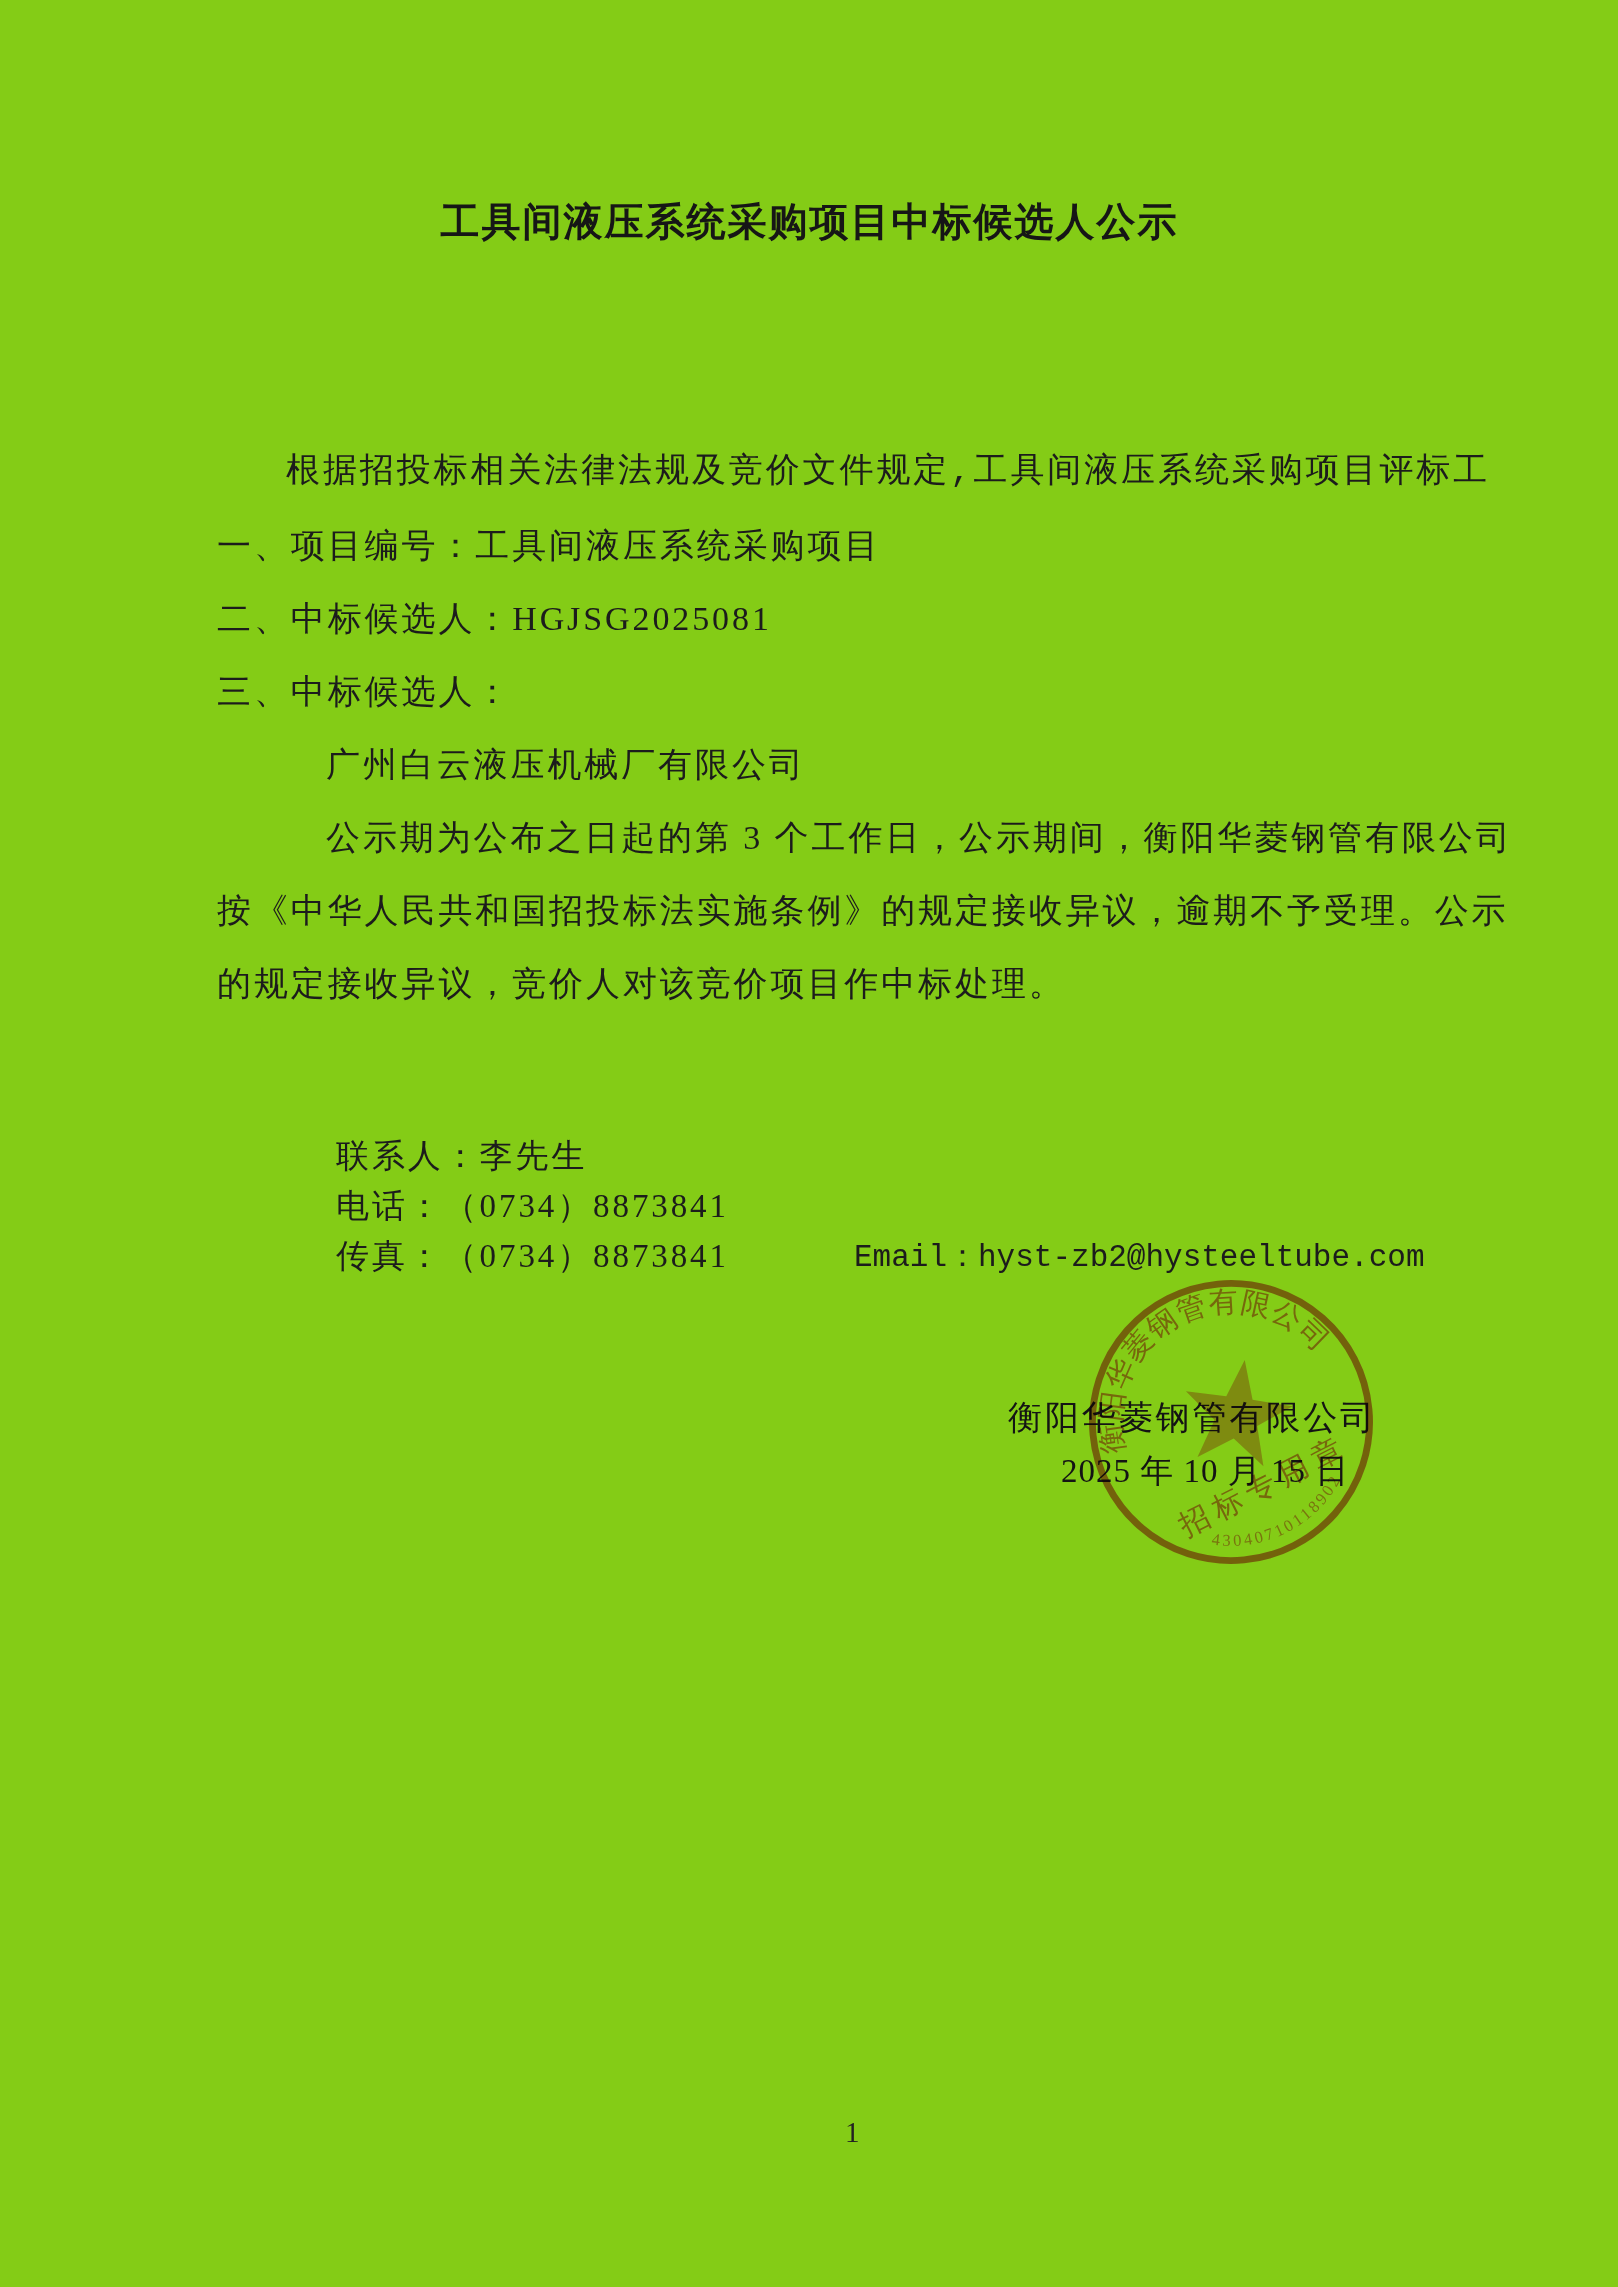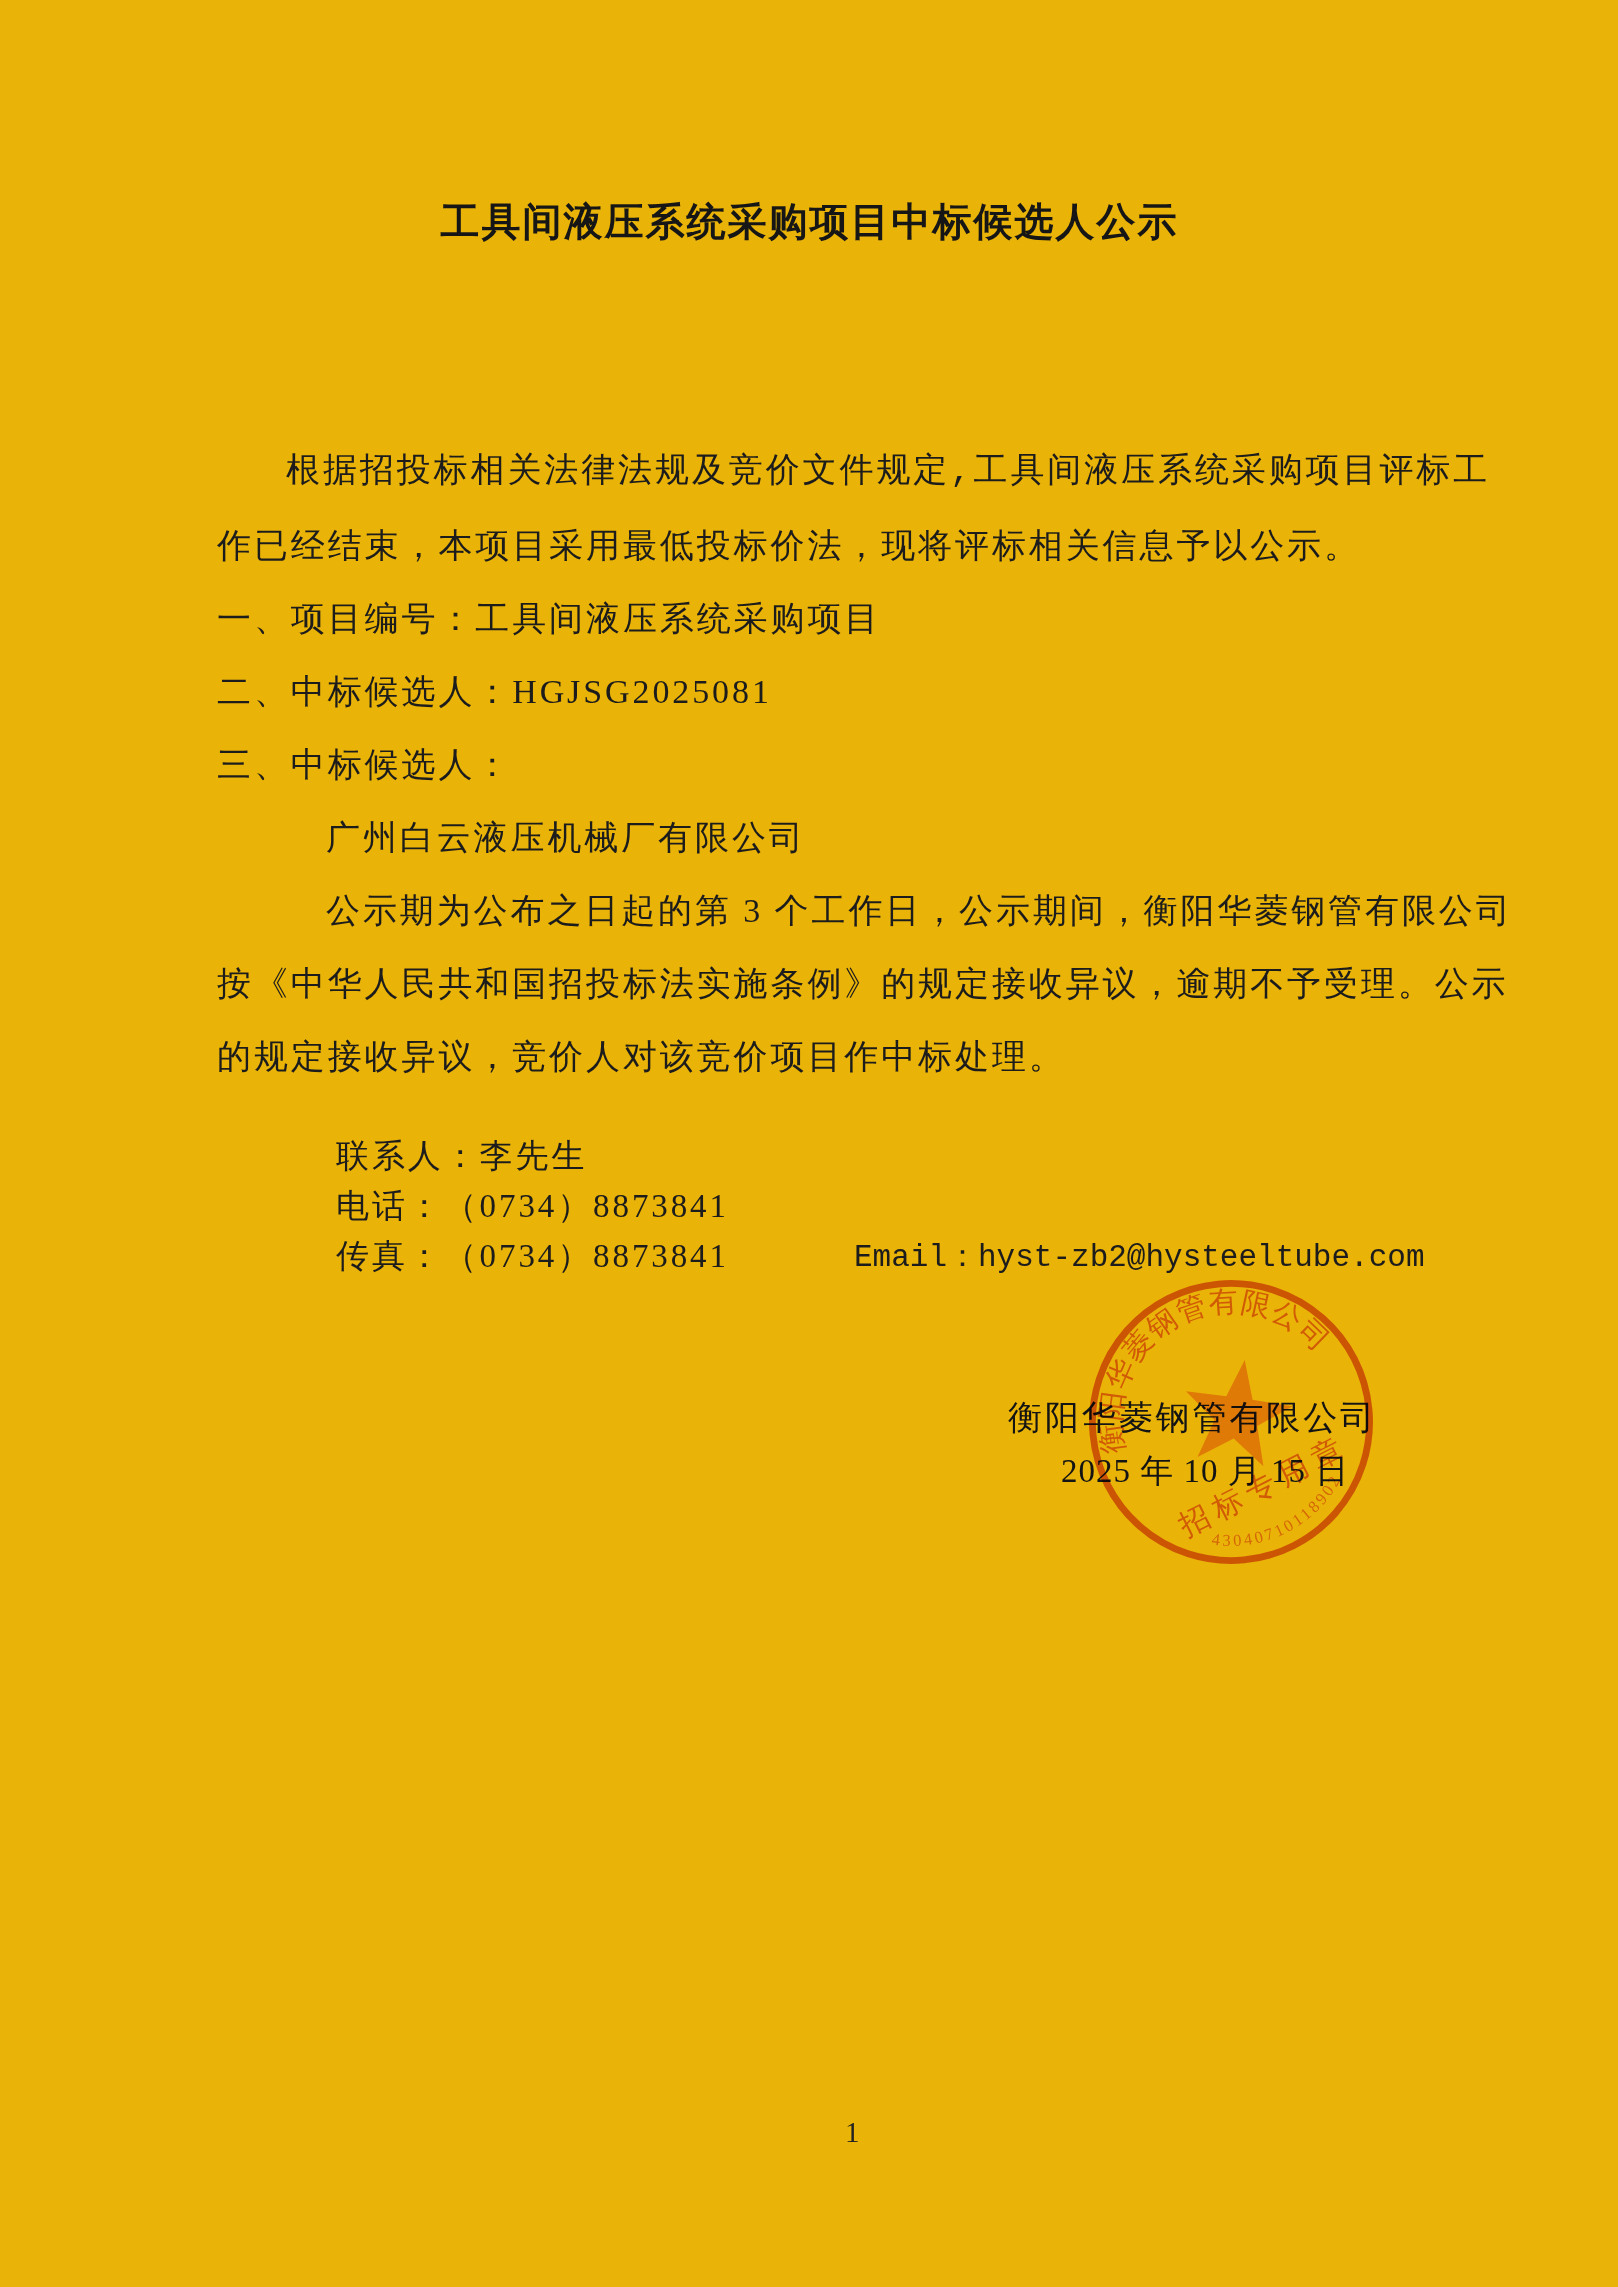--- a/index.html
+++ b/index.html
@@ -1,20 +1,20 @@
 <!DOCTYPE html>
 <html><head>
 <meta charset="utf-8">
 <style>
   html,body{margin:0;padding:0;background:#e8e8e8;}
   .page{
     position:relative;
     width:1619px;height:2288px;
     margin:0 auto;
-    background:#eab308;
+    background:#84cc16;
     overflow:hidden;
     font-family:"Liberation Serif","DejaVu Serif",serif;
     color:#1c1c1c;
   }
   .title{
     position:absolute;
     top:195px;left:0;width:1619px;
     text-align:center;
     font-size:39px;
     font-weight:bold;
@@ -82,21 +82,20 @@
 </style>
 </head>
 <body>
 
 <div class="page">
 
   <div class="title">工具间液压系统采购项目中标候选人公示</div>
 
   <div class="doc-body">
     <div class="line indent-2">根据招投标相关法律法规及竞价文件规定,工具间液压系统采购项目评标工</div>
-    <div class="line">作已经结束，本项目采用最低投标价法，现将评标相关信息予以公示。</div>
     <div class="line">一、项目编号：工具间液压系统采购项目</div>
     <div class="line">二、中标候选人：HGJSG2025081</div>
     <div class="line">三、中标候选人：</div>
     <div class="line indent-3">广州白云液压机械厂有限公司</div>
     <div class="line indent-3">公示期为公布之日起的第 3 个工作日，公示期间，衡阳华菱钢管有限公司</div>
     <div class="line">按《中华人民共和国招投标法实施条例》的规定接收异议，逾期不予受理。公示</div>
     <div class="line">的规定接收异议，竞价人对该竞价项目作中标处理。</div>
   </div>
 
   <div class="contact">

